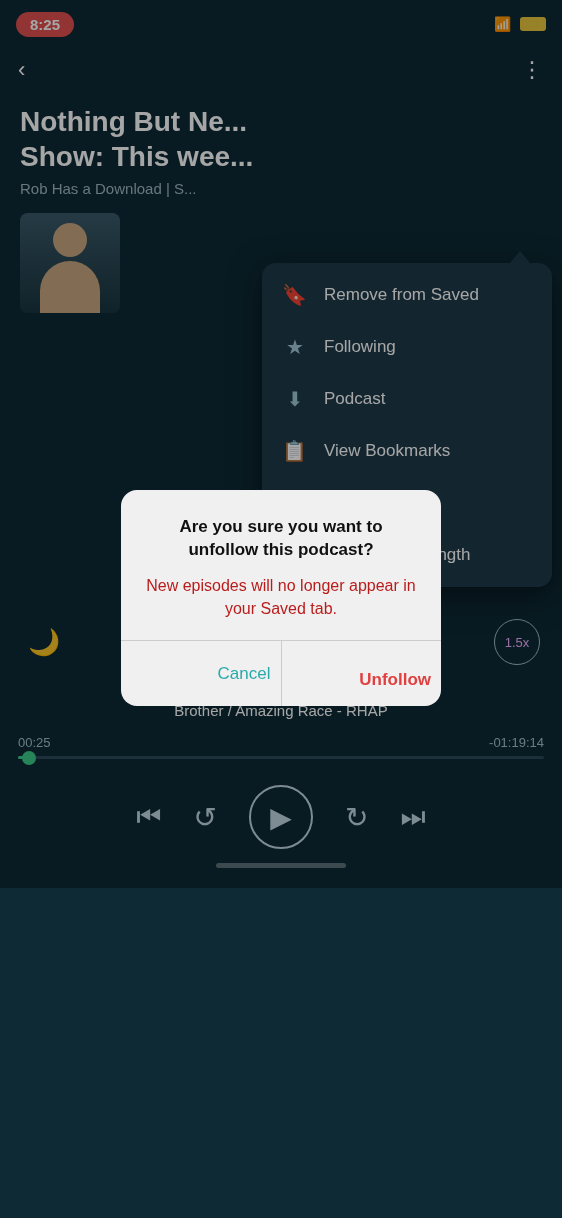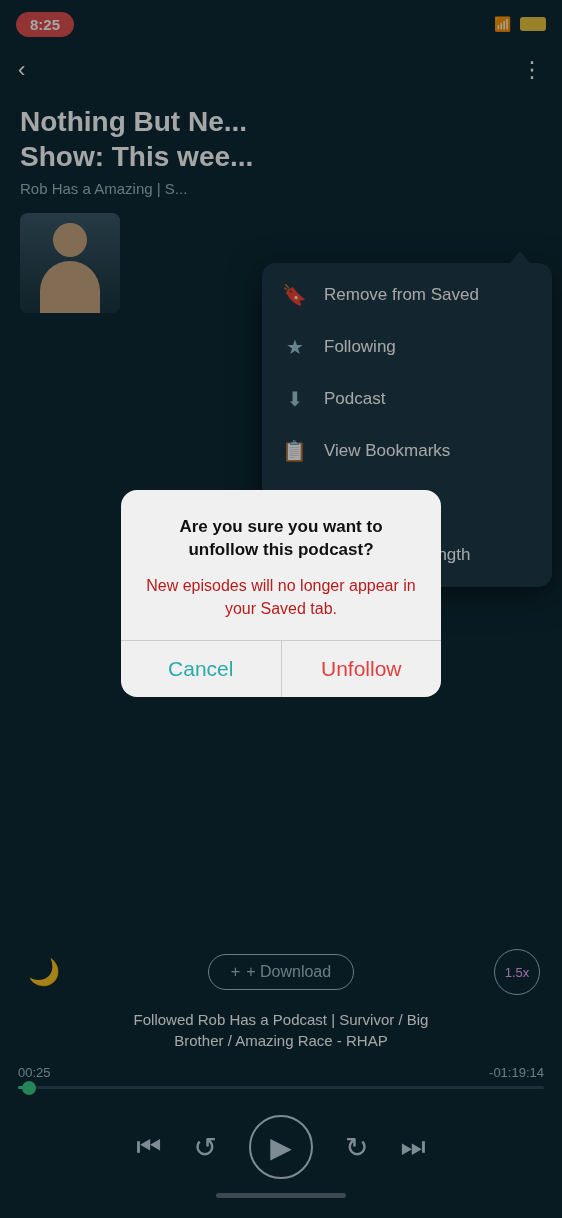--- a/index.html
+++ b/index.html
@@ -200,34 +200,34 @@
       font-size: 16px;
       color: #b91c1c;
       line-height: 1.45;
     }
     .dialog-buttons {
       display: flex;
       border-top: 1px solid #cccccc;
     }
     .dialog-btn {
       flex: 1;
-      padding: 16px 24px;
-      font-size: 21px;
+      padding: 16px 10px;
+      font-size: 17px;
       font-weight: 500;
-      text-align: center;
+      text-align: right;
       cursor: pointer;
       background: none;
       border: none;
       color: #2baaaa;
     }
     .dialog-btn:first-child {
       border-right: 1px solid #cccccc;
     }
     .dialog-btn.cancel { color: #2baaaa; }
-    .dialog-btn.unfollow { color: #e04040; font-weight: 400; }
+    .dialog-btn.unfollow { color: #e04040; font-weight: 700; margin-top: 13px; }
 
     
     .player-area {
       position: absolute;
       bottom: 0;
       left: 0;
       width: 562px;
       background: #0d2a35;
       padding-bottom: 20px;
     }
@@ -343,21 +343,21 @@
       width: 130px;
       height: 5px;
       background: #ffffff55;
       border-radius: 3px;
       margin: 6px auto 0;
     }
 
     
     .screen {
       width: 562px;
-      height: 1218px;
+      height: 888px;
       position: relative;
       overflow: hidden;
     }
   </style>
 </head>
 <body>
 
 <div class="screen">
 
   <div class="status-bar">
@@ -368,21 +368,21 @@
     </div>
   </div>
 
   <div class="header-nav">
     <div class="back-btn">‹</div>
     <div class="more-btn">⋮</div>
   </div>
 
   <div class="page-title-area">
     <div class="page-title">Nothing But Ne...<br>Show: This wee...</div>
-    <div class="podcast-subtitle">Rob Has a Amazing | S...</div>
+    <div class="podcast-subtitle">Rob Has a Download | S...</div>
   </div>
 
   <div style="position: relative; height: 200px;">
     <div class="content-area">
       <div class="podcast-thumb">
         <div class="thumb-person">
           <div class="person-shape">
             <div class="person-head"></div>
             <div class="person-body"></div>
           </div>

